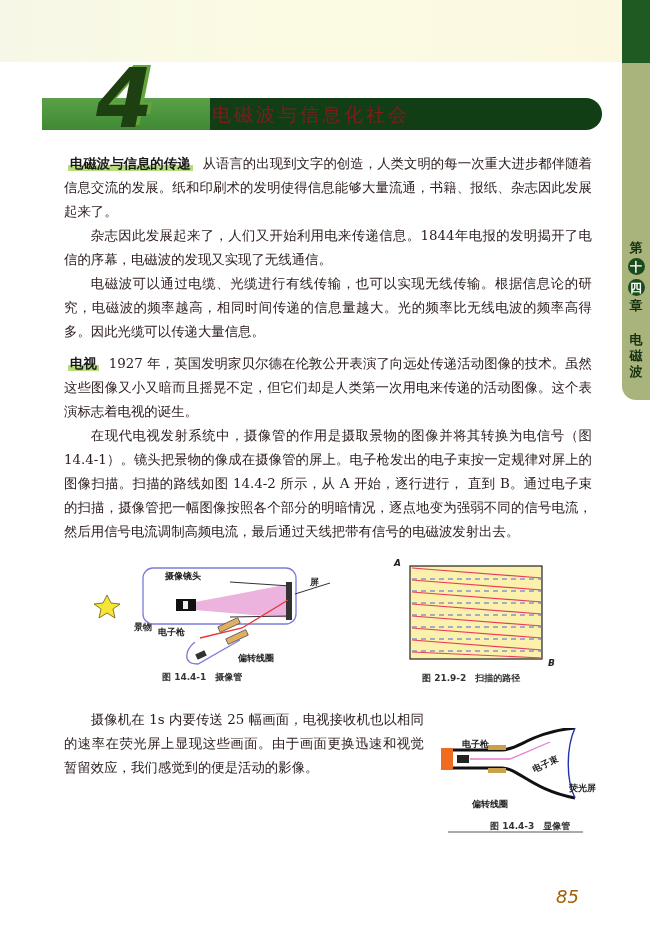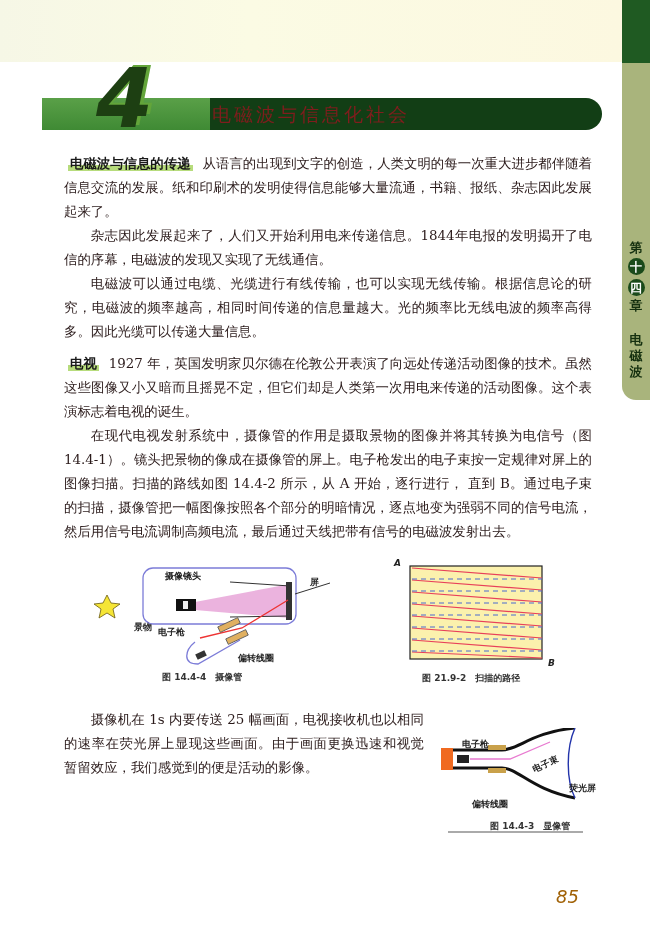--- a/index.html
+++ b/index.html
@@ -89,21 +89,21 @@
     <rect x="128" y="62" width="22" height="6" fill="#e0b060" stroke="#555" stroke-width="0.8" transform="rotate(-25 139 65)"></rect>
     <rect x="136" y="74" width="22" height="6" fill="#e0b060" stroke="#555" stroke-width="0.8" transform="rotate(-25 147 77)"></rect>
     <rect x="106" y="92" width="10" height="6" fill="#333" transform="rotate(-25 111 95)"></rect>
     <path d="M240,23 L205,34" stroke="#333" stroke-width="1"></path>
   </svg>
   <span class="flabel" style="left:75px;top:10px;">摄像镜头</span>
   <span class="flabel" style="left:220px;top:16px;">屏</span>
   <span class="flabel" style="left:6px;top:61px;margin-left:38px;">景物</span>
   <span class="flabel" style="left:68px;top:66px;">电子枪</span>
   <span class="flabel" style="left:148px;top:92px;">偏转线圈</span>
-  <span class="caption" style="left:72px;top:111px;">图 14.4-4　摄像管</span>
+  <span class="caption" style="left:72px;top:111px;">图 14.4-1　摄像管</span>
 </div>
 
 <div class="fig" style="left:392px;top:558px;width:180px;height:130px;">
   <svg width="180" height="110">
     <rect x="18" y="8" width="132" height="93" fill="#fbf1ad" stroke="#222" stroke-width="1.2"></rect>
     <g stroke="#e8405a" stroke-width="1.2" fill="none">
       <line x1="20" y1="10" x2="150" y2="20"></line>
       <line x1="20" y1="22" x2="150" y2="32"></line>
       <line x1="20" y1="34" x2="150" y2="44"></line>
       <line x1="20" y1="46" x2="150" y2="56"></line>

